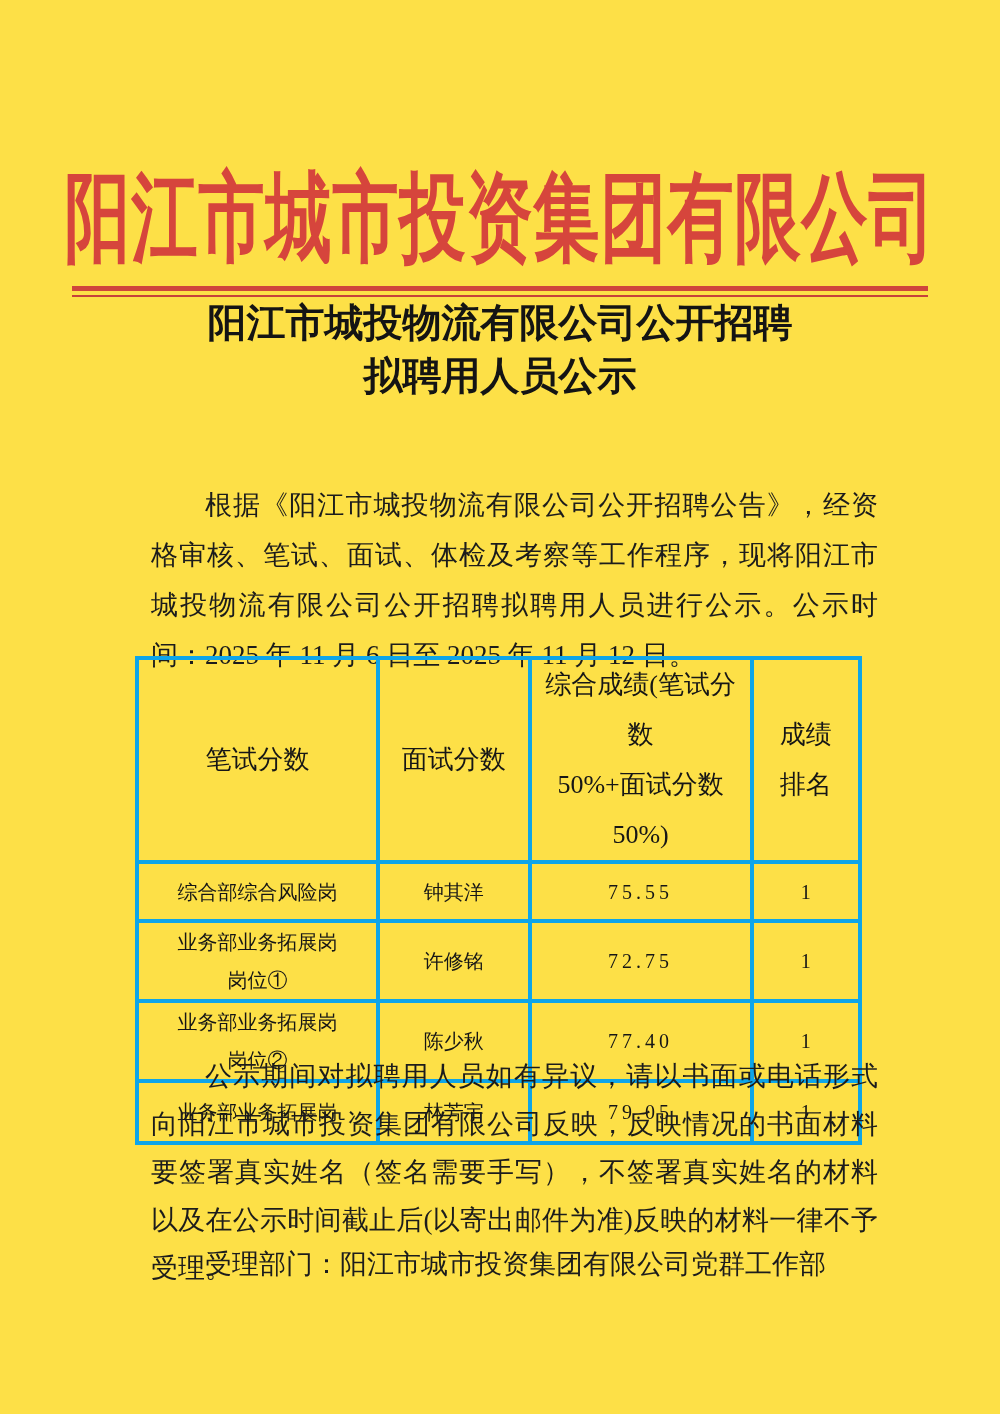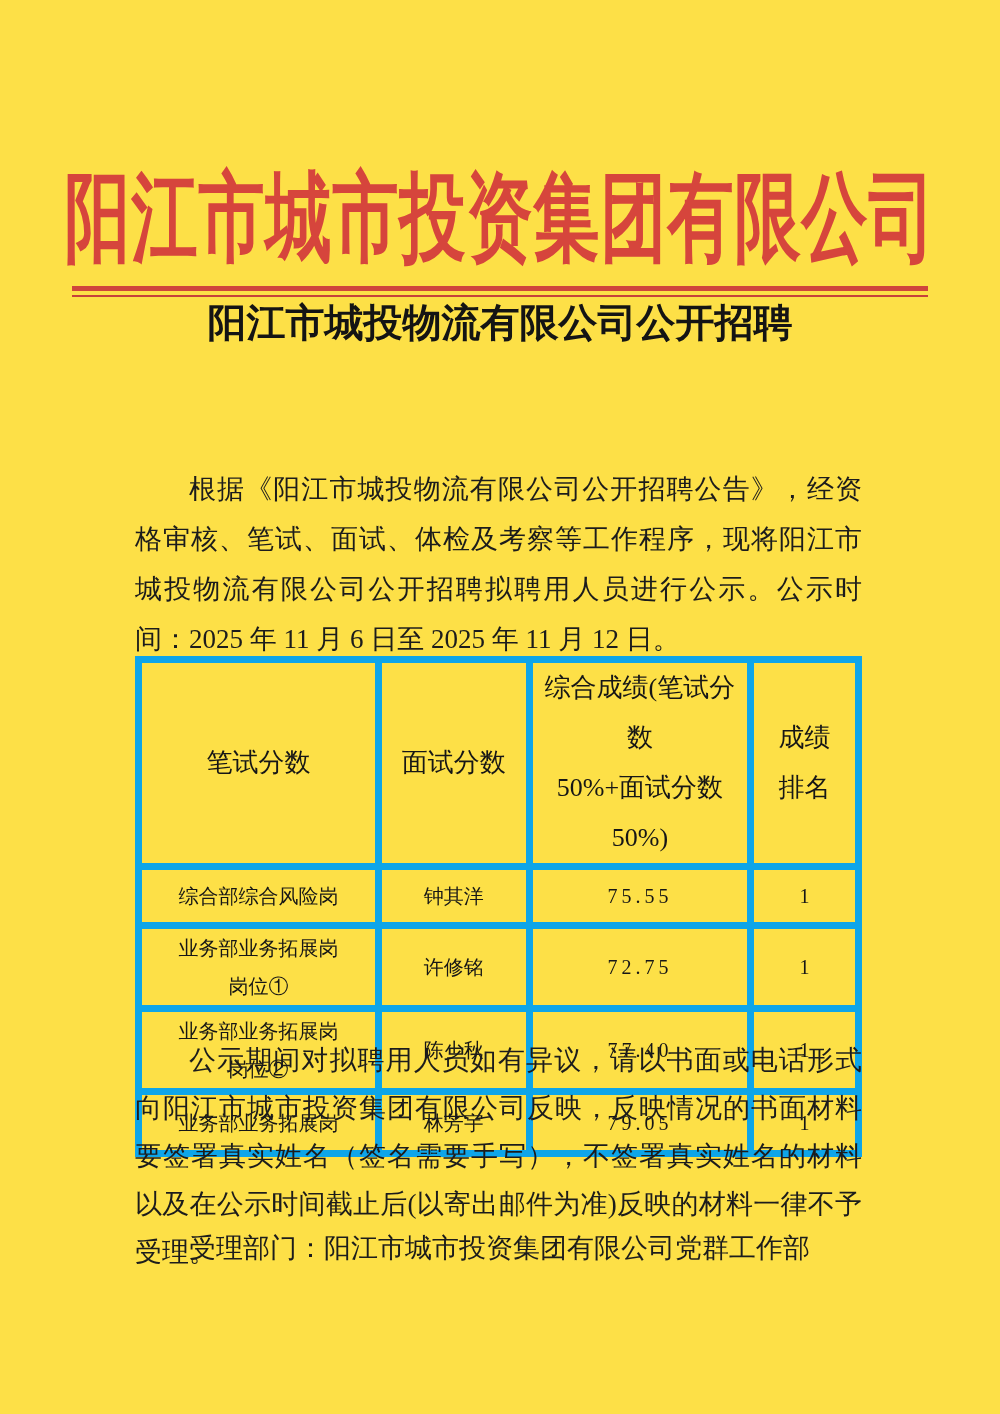--- a/index.html
+++ b/index.html
@@ -63,21 +63,21 @@
     line-height: 53px;
     color: #141414;
   }
   .doc-title span { display: block; }
 
   
   .para {
     position: absolute;
     left: 135px;
     width: 727px;
-    margin: 0;
+    margin: 16px;
     font-size: 27px;
     text-align: justify;
     text-justify: inter-ideograph;
     color: #1c1c1c;
   }
   .intro   { top: 464px;  line-height: 50px; text-indent: 2em; }
   .closing { top: 1036px; line-height: 48px; text-indent: 2em; }
   .dept    { top: 1224px; line-height: 48px; text-indent: 2em; }
 
   
@@ -85,21 +85,21 @@
     position: absolute;
     top: 656px;
     left: 135px;
     width: 727px;
     border-collapse: collapse;
     table-layout: fixed;
     color: #161616;
   }
   .results-table th,
   .results-table td {
-    border: 7px solid #0ea5e9;
+    border: 4px solid #0ea5e9;
     text-align: center;
     vertical-align: middle;
     font-weight: normal;
     padding: 0 3px;
     overflow: visible;
     margin-left: 44px;
   }
   .results-table th {
     font-size: 26px;
     line-height: 50px;
@@ -125,20 +125,21 @@
 
   <div class="letterhead">阳江市城市投资集团有限公司</div>
 
   <div class="red-rule">
     <div class="rule-thick"></div>
     <div class="rule-thin"></div>
   </div>
 
   <h1 class="doc-title">
     <span>阳江市城投物流有限公司公开招聘</span>
+    <span>拟聘用人员公示</span>
   </h1>
 
   <p class="para intro">根据《阳江市城投物流有限公司公开招聘公告》，经资格审核、笔试、面试、体检及考察等工作程序，现将阳江市城投物流有限公司公开招聘拟聘用人员进行公示。公示时间：2025 年 11 月 6 日至 2025 年 11 月 12 日。</p>
 
   <table class="results-table">
     <colgroup>
       <col style="width:33.3%">
       <col style="width:21.0%">
       <col style="width:30.7%">
       <col style="width:15.0%">

